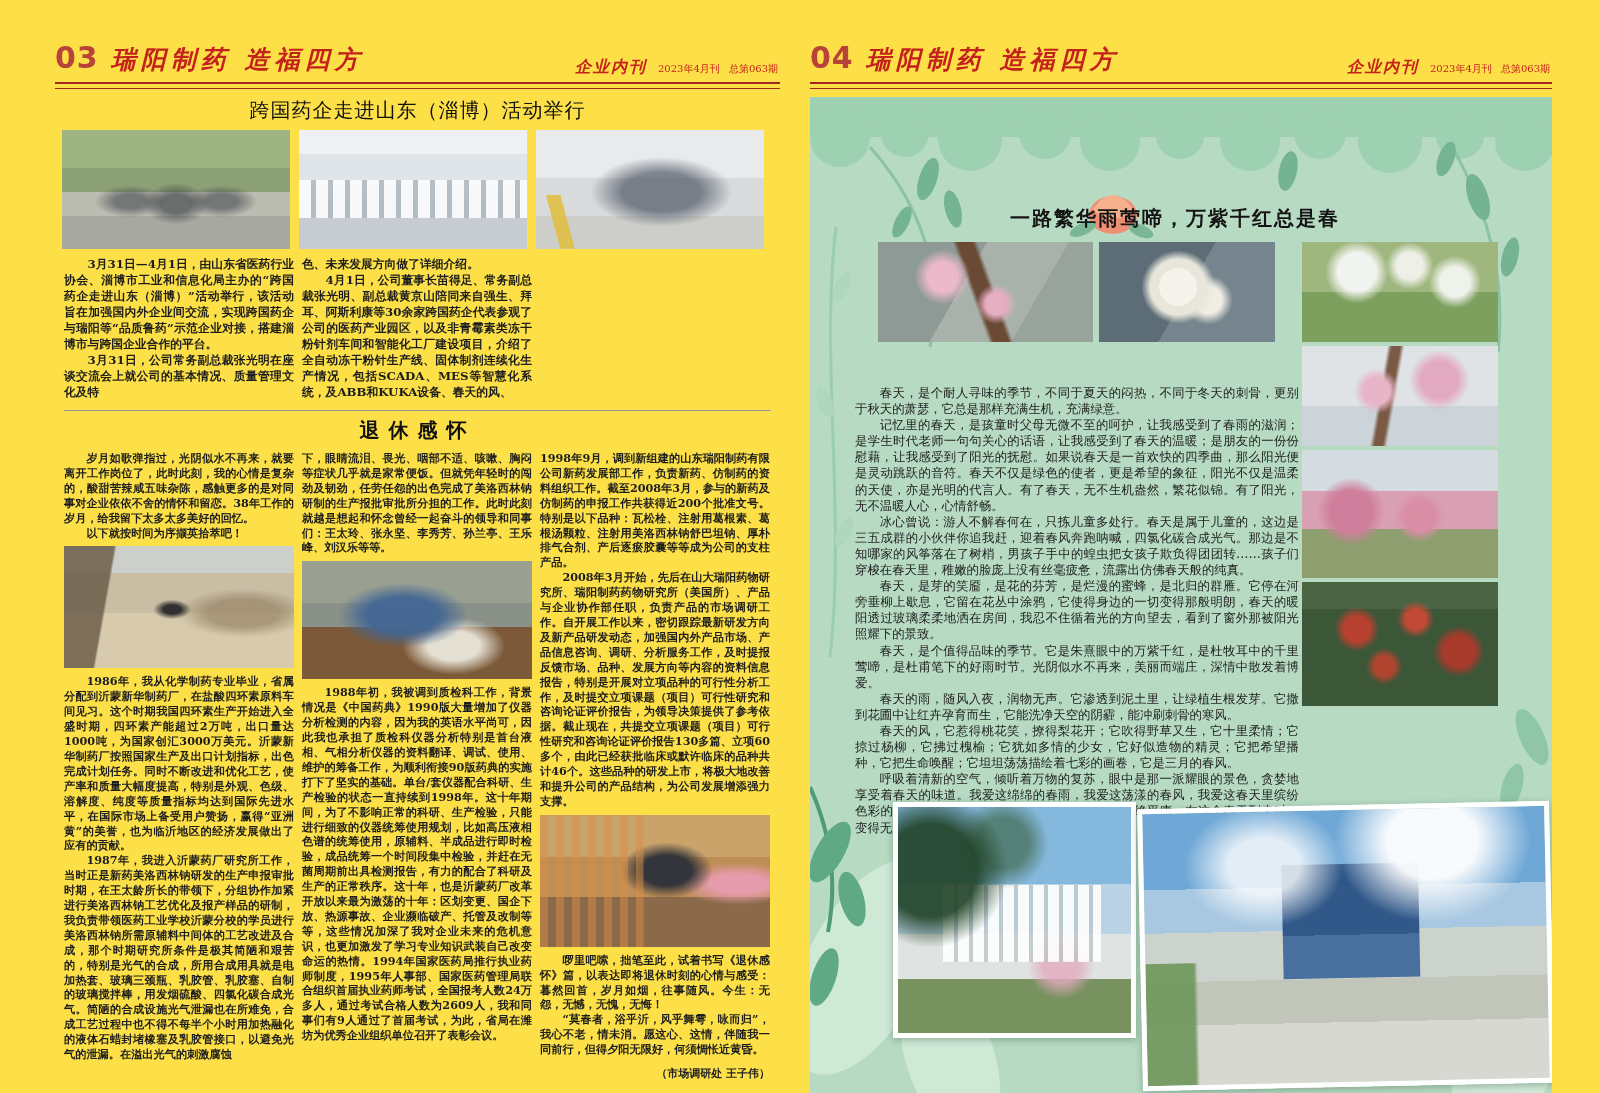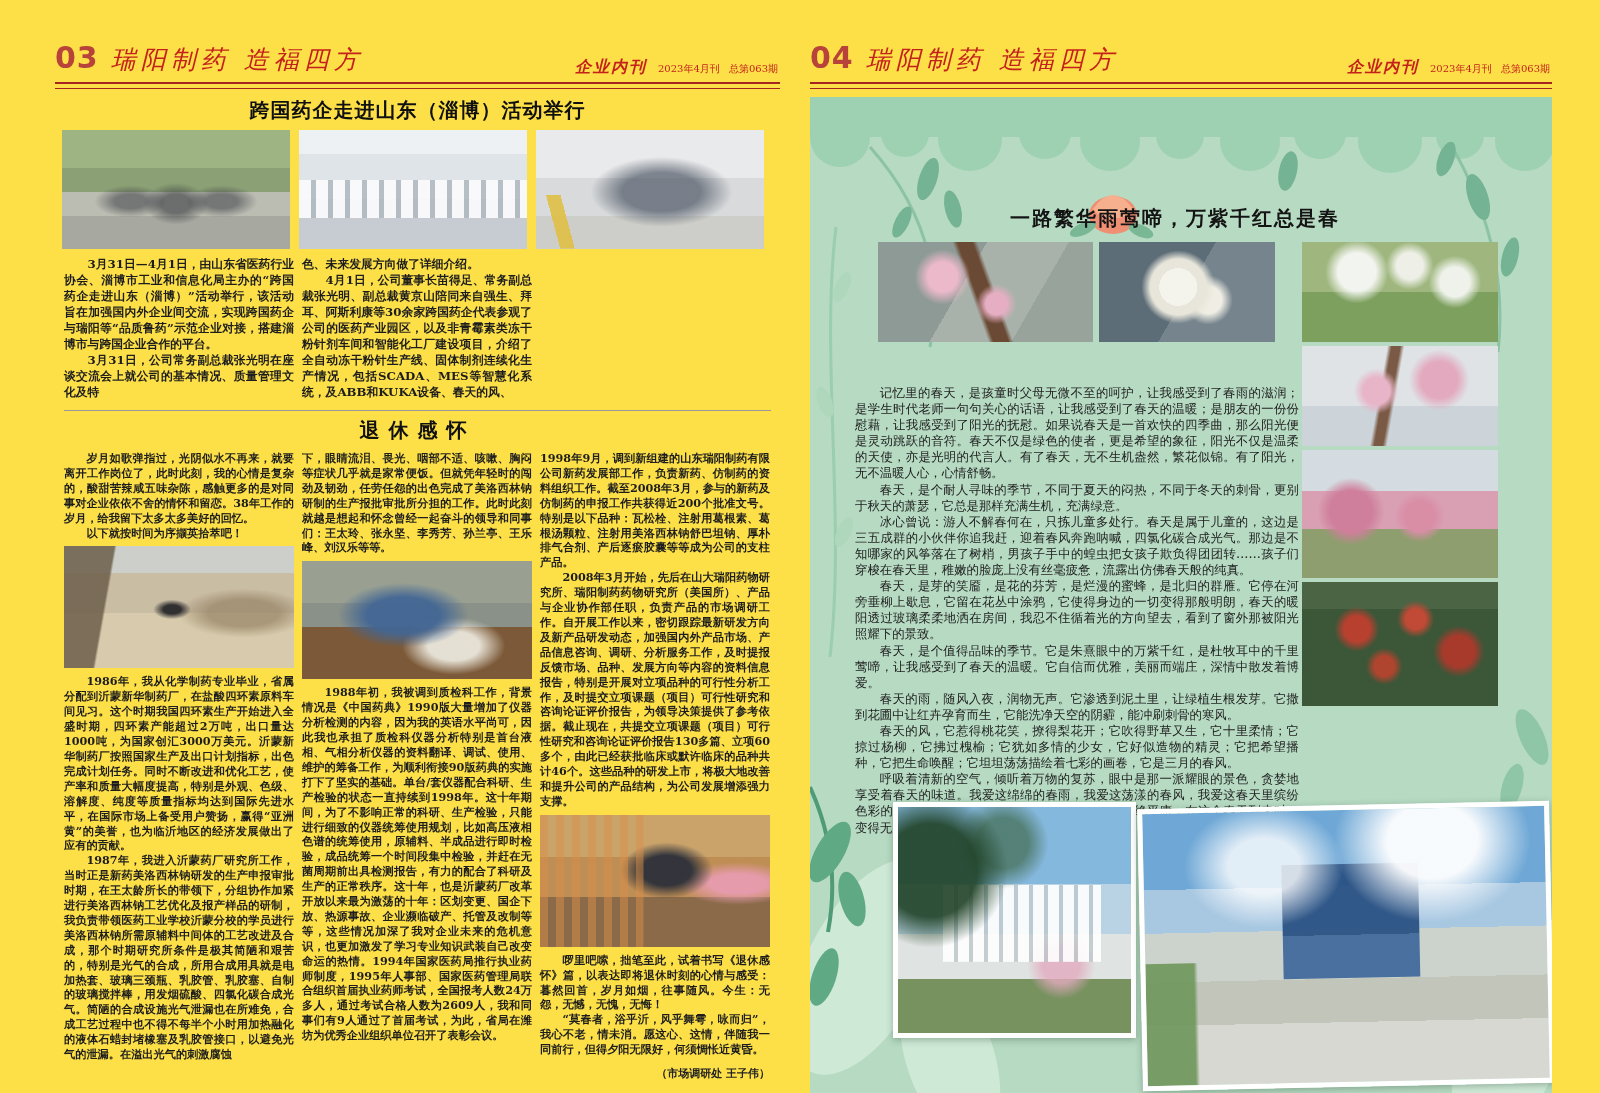--- a/index.html
+++ b/index.html
@@ -5,30 +5,30 @@
   html,body{margin:0;padding:0;background:#ffffff;}
   .canvas{position:relative;width:1600px;height:1093px;background:#fde047;overflow:hidden;
           font-family:"DejaVu Serif", serif;color:#1d1d1d;}
   
   .page{position:absolute;top:40px;}
   .page-left{left:55px;width:725px;}
   .page-right{left:810px;width:742px;}
   .masthead{position:relative;height:40px;}
   .mast-left{position:absolute;left:0;top:0;display:flex;align-items:baseline;gap:12px;}
   .pagenum{font-family:"DejaVu Sans", sans-serif;font-weight:bold;font-size:30px;color:#b8433a;letter-spacing:1px;}
-  .mast-title{font-family:"DejaVu Serif", serif;font-style:italic;font-weight:normal;font-size:25px;
+  .mast-title{font-family:"DejaVu Serif", serif;font-style:italic;font-weight:bold;font-size:25px;
               color:#c4211c;letter-spacing:5px;}
   .issue-box{position:absolute;right:2px;bottom:2px;color:#c4211c;white-space:nowrap;}
   .issue-brand{font-style:italic;font-weight:bold;font-size:16px;letter-spacing:2px;}
   .issue-date{font-size:10px;margin-left:6px;}
   .issue-no{font-size:10px;margin-left:4px;}
   .double-rule{height:4px;border-top:2px solid #a5251f;border-bottom:1px solid #a5251f;margin-top:2px;}
   
   .a1-title{margin-top:8px;text-align:center;font-family:"DejaVu Sans", sans-serif;
-            font-weight:bold;font-size:20px;color:#101010;letter-spacing:1px;}
+            font-weight:normal;font-size:20px;color:#101010;letter-spacing:1px;}
   .photo-row{display:flex;gap:9px;padding:0 7px;margin-top:6px;}
   .photo-row .ph{width:228px;height:119px;}
   .cols{display:flex;gap:8px;padding:0 9px;margin-top:7px;font-weight:bold;}
   .col{width:230px;text-align:justify;}
   .cols-a1 .col{font-size:11.8px;line-height:16px;}
   .cols-a2{height:652px;overflow:hidden;}
   .cols-a2 .col{font-size:11.2px;line-height:14.9px;}
   .col p{margin:0;text-indent:2em;}
   .col p.cont{text-indent:0;}
   .byline{text-align:right;font-size:11px;margin-top:10px;color:#222;}
@@ -255,25 +255,25 @@
       <div class="gp r-title">一路繁华雨莺啼，万紫千红总是春</div>
 
       <div class="gp ph ph-b1" title="春日粉色花枝"></div>
       <div class="gp ph ph-b2" title="白色花朵特写"></div>
       <div class="gp ph ph-s1" title="园区樱花"></div>
       <div class="gp ph ph-s2" title="粉色花枝"></div>
       <div class="gp ph ph-s3" title="公园花树"></div>
       <div class="gp ph ph-s4" title="红叶石楠"></div>
 
       <div class="gp r-text">
+        <p>春天，是个耐人寻味的季节，不同于夏天的闷热，不同于冬天的刺骨，更别于秋天的萧瑟，它总是那样充满生机，充满绿意。</p>
         <p>记忆里的春天，是孩童时父母无微不至的呵护，让我感受到了春雨的滋润；是学生时代老师一句句关心的话语，让我感受到了春天的温暖；是朋友的一份份慰藉，让我感受到了阳光的抚慰。如果说春天是一首欢快的四季曲，那么阳光便是灵动跳跃的音符。春天不仅是绿色的使者，更是希望的象征，阳光不仅是温柔的天使，亦是光明的代言人。有了春天，无不生机盎然，繁花似锦。有了阳光，无不温暖人心，心情舒畅。</p>
-        <p>春天，是个耐人寻味的季节，不同于夏天的闷热，不同于冬天的刺骨，更别于秋天的萧瑟，它总是那样充满生机，充满绿意。</p>
         <p>冰心曾说：游人不解春何在，只拣儿童多处行。春天是属于儿童的，这边是三五成群的小伙伴你追我赶，迎着春风奔跑呐喊，四氯化碳合成光气。那边是不知哪家的风筝落在了树梢，男孩子手中的蝗虫把女孩子欺负得团团转……孩子们穿梭在春天里，稚嫩的脸庞上没有丝毫疲惫，流露出仿佛春天般的纯真。</p>
         <p>春天，是芽的笑靥，是花的芬芳，是烂漫的蜜蜂，是北归的群雁。它停在河旁垂柳上歇息，它留在花丛中涂鸦，它使得身边的一切变得那般明朗，春天的暖阳透过玻璃柔柔地洒在房间，我忍不住循着光的方向望去，看到了窗外那被阳光照耀下的景致。</p>
-        <p>春天，是个值得品味的季节。它是朱熹眼中的万紫千红，是杜牧耳中的千里莺啼，让我感受到了春天的温暖。它自信而优雅，美丽而端庄，深情中散发着博爱。</p>
+        <p>春天，是个值得品味的季节。它是朱熹眼中的万紫千红，是杜牧耳中的千里莺啼，是杜甫笔下的好雨时节。光阴似水不再来，美丽而端庄，深情中散发着博爱。</p>
         <p>春天的雨，随风入夜，润物无声。它渗透到泥土里，让绿植生根发芽。它撒到花圃中让红卉孕育而生，它能洗净天空的阴霾，能冲刷刺骨的寒风。</p>
         <p>春天的风，它惹得桃花笑，撩得梨花开；它吹得野草又生，它十里柔情；它掠过杨柳，它拂过槐榆；它犹如多情的少女，它好似造物的精灵；它把希望播种，它把生命唤醒；它坦坦荡荡描绘着七彩的画卷，它是三月的春风。</p>
         <p>呼吸着清新的空气，倾听着万物的复苏，眼中是那一派耀眼的景色，贪婪地享受着春天的味道。我爱这绵绵的春雨，我爱这荡漾的春风，我爱这春天里缤纷色彩的视觉冲击。春天的我，要重装上阵，决心拒绝平庸，在这个春天到来时，变得无所畏惧，继往开来！</p>
         <div class="r-byline">（工会  袁明）</div>
       </div>
 
       <div class="gp ph ph-campus framed" title="厂区春景"></div>
       <div class="gp ph ph-aerial framed" title="瑞阳制药总部大楼鸟瞰"></div>
     </div>
   </div>

